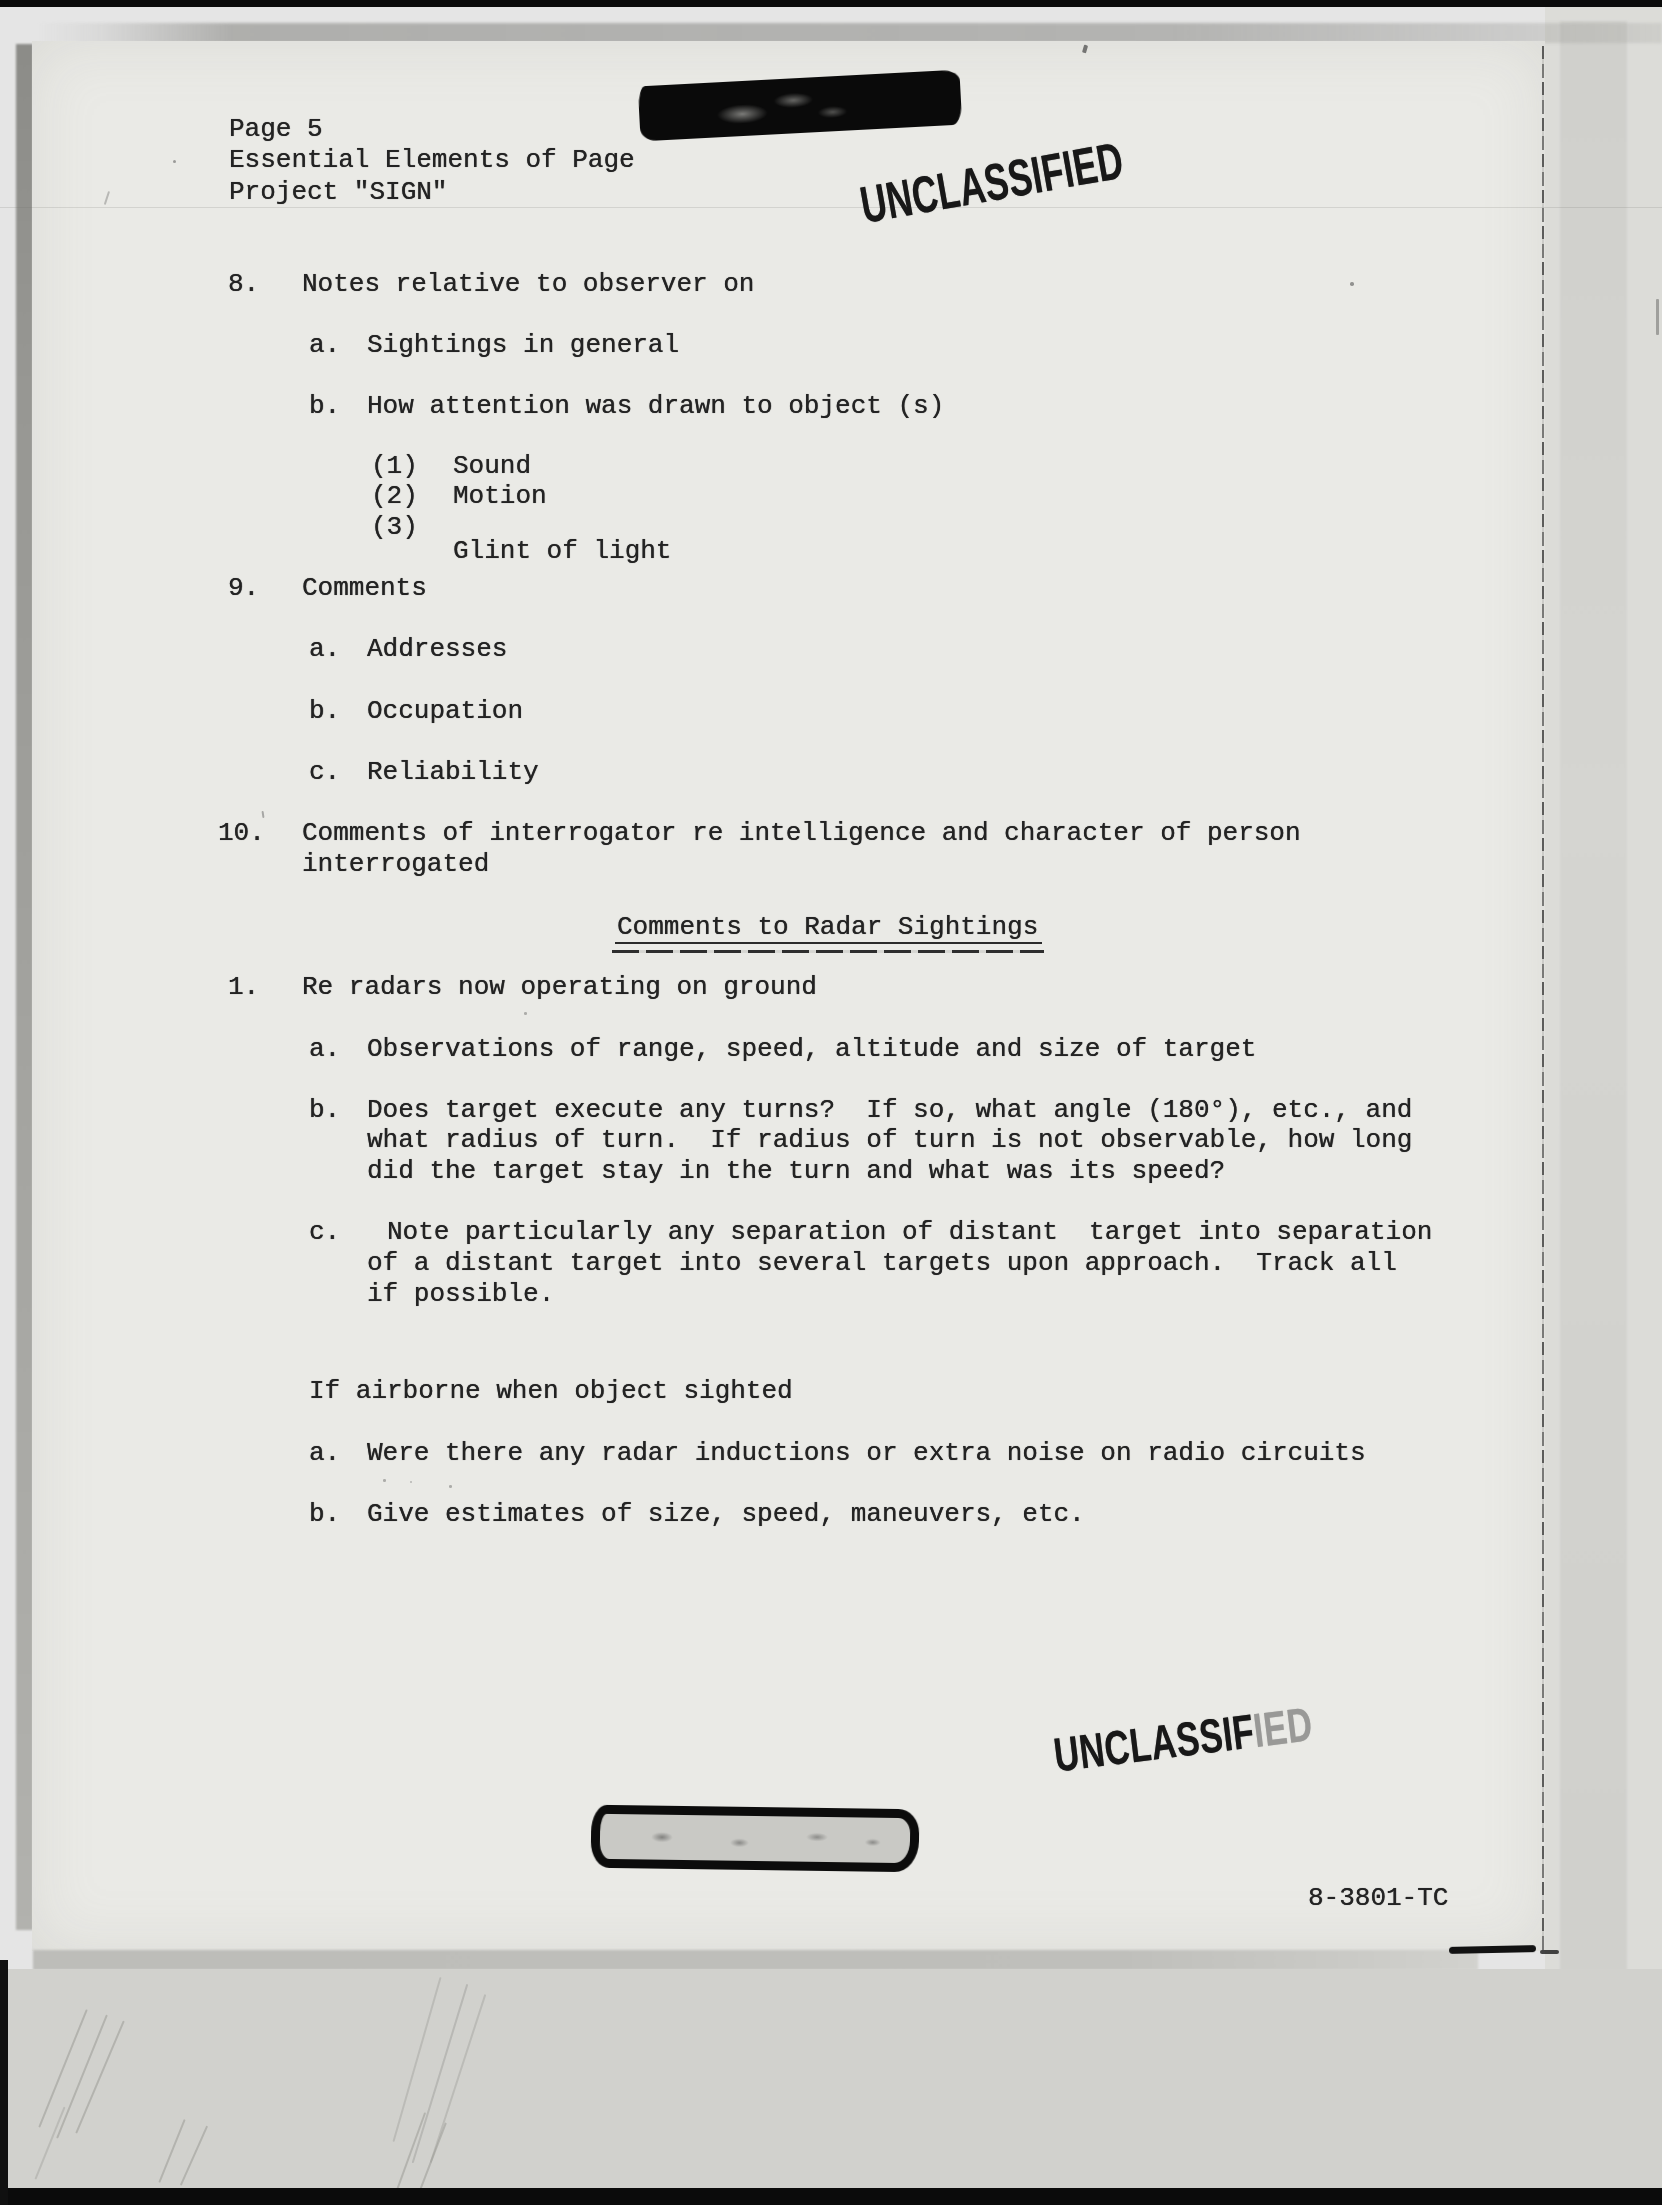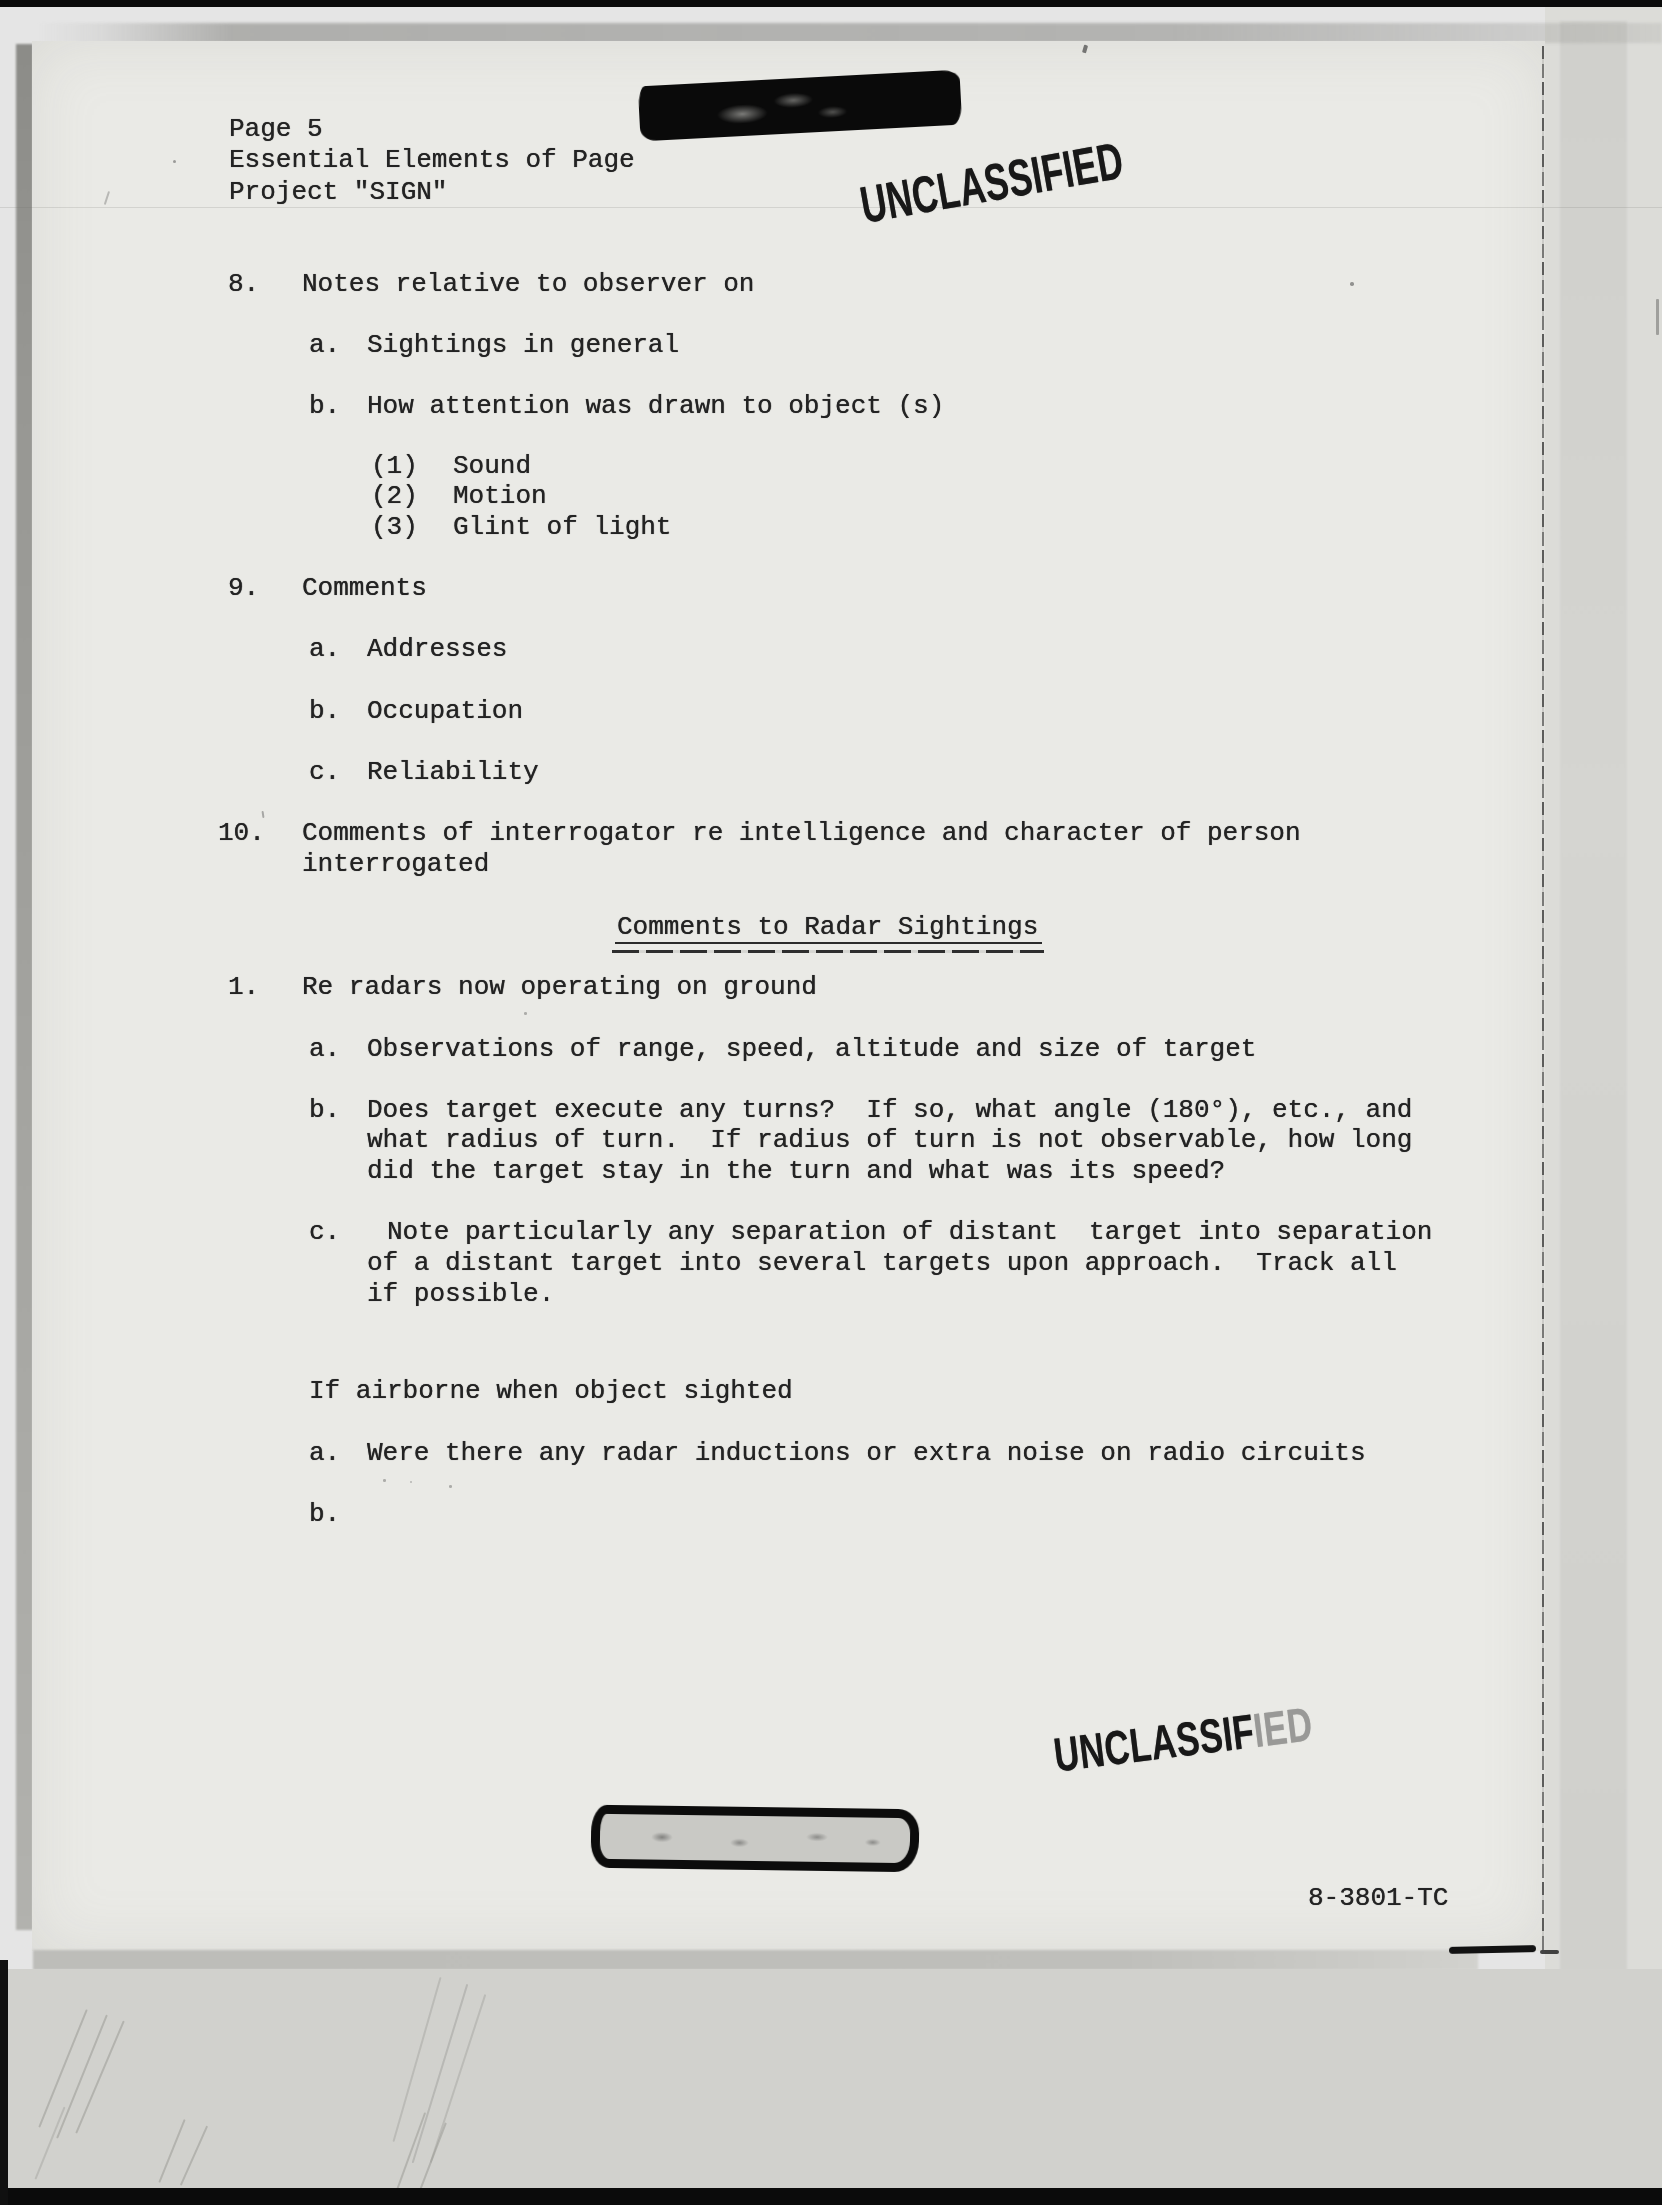--- a/index.html
+++ b/index.html
@@ -86,21 +86,21 @@
   <div class="tw" style="left:302px;top:269px;">Notes relative to observer on</div>
   <div class="tw" style="left:309px;top:330px;">a.</div>
   <div class="tw" style="left:367px;top:330px;">Sightings in general</div>
   <div class="tw" style="left:309px;top:391px;">b.</div>
   <div class="tw" style="left:367px;top:391px;">How attention was drawn to object (s)</div>
   <div class="tw" style="left:371px;top:451px;">(1)</div>
   <div class="tw" style="left:453px;top:451px;">Sound</div>
   <div class="tw" style="left:371px;top:481px;">(2)</div>
   <div class="tw" style="left:453px;top:481px;">Motion</div>
   <div class="tw" style="left:371px;top:512px;">(3)</div>
-  <div class="tw" style="left:453px;top:512px;">Glint of light</div>
+  <div class="tw" style="left:453px;top:536px;">Glint of light</div>
 
   <div class="tw" style="left:228px;top:573px;">9.</div>
   <div class="tw" style="left:302px;top:573px;">Comments</div>
   <div class="tw" style="left:309px;top:634px;">a.</div>
   <div class="tw" style="left:367px;top:634px;">Addresses</div>
   <div class="tw" style="left:309px;top:696px;">b.</div>
   <div class="tw" style="left:367px;top:696px;">Occupation</div>
   <div class="tw" style="left:309px;top:757px;">c.</div>
   <div class="tw" style="left:367px;top:757px;">Reliability</div>
 
@@ -122,20 +122,21 @@
   <div class="tw" style="left:367px;top:1156px;">did the target stay in the turn and what was its speed?</div>
   <div class="tw" style="left:309px;top:1217px;">c.</div>
   <div class="tw" style="left:387px;top:1217px;">Note particularly any separation of distant  target into separation</div>
   <div class="tw" style="left:367px;top:1248px;">of a distant target into several targets upon approach.  Track all</div>
   <div class="tw" style="left:367px;top:1279px;">if possible.</div>
 
   <div class="tw" style="left:309px;top:1376px;">If airborne when object sighted</div>
   <div class="tw" style="left:309px;top:1438px;">a.</div>
   <div class="tw" style="left:367px;top:1438px;">Were there any radar inductions or extra noise on radio circuits</div>
   <div class="tw" style="left:309px;top:1499px;">b.</div>
+  <div class="tw" style="left:367px;top:1499px;">Give estimates of size, speed, maneuvers, etc.</div>
 
   <div class="stamp stamp-bottom"><span>UNCLASSIF</span><span class="stamp-faded">IED</span></div>
   <div class="redact-bottom"></div>
   <div class="tw" style="left:1308px;top:1883px;">8-3801-TC</div>
   <div class="ink-dash"></div>
   <div class="ink-dash2"></div>
 
   <div class="speck" style="left:173px;top:160px;width:3.1px;height:3.1px;opacity:.45;"></div>
   <div class="speck" style="left:1350px;top:282px;width:3.6px;height:3.6px;opacity:.5;"></div>
   <div class="tickmark" style="left:1083px;top:45px;width:4.2px;height:8.3px;transform:rotate(16deg);opacity:.7;"></div>

